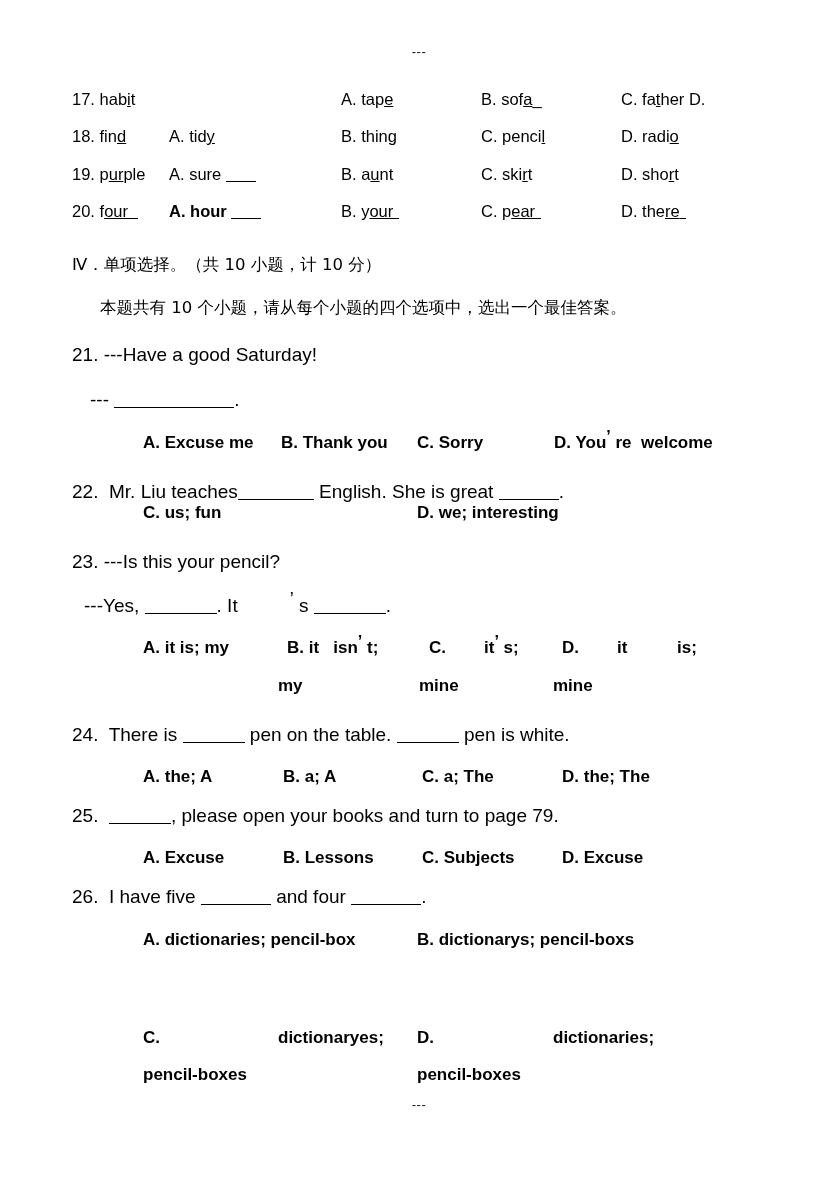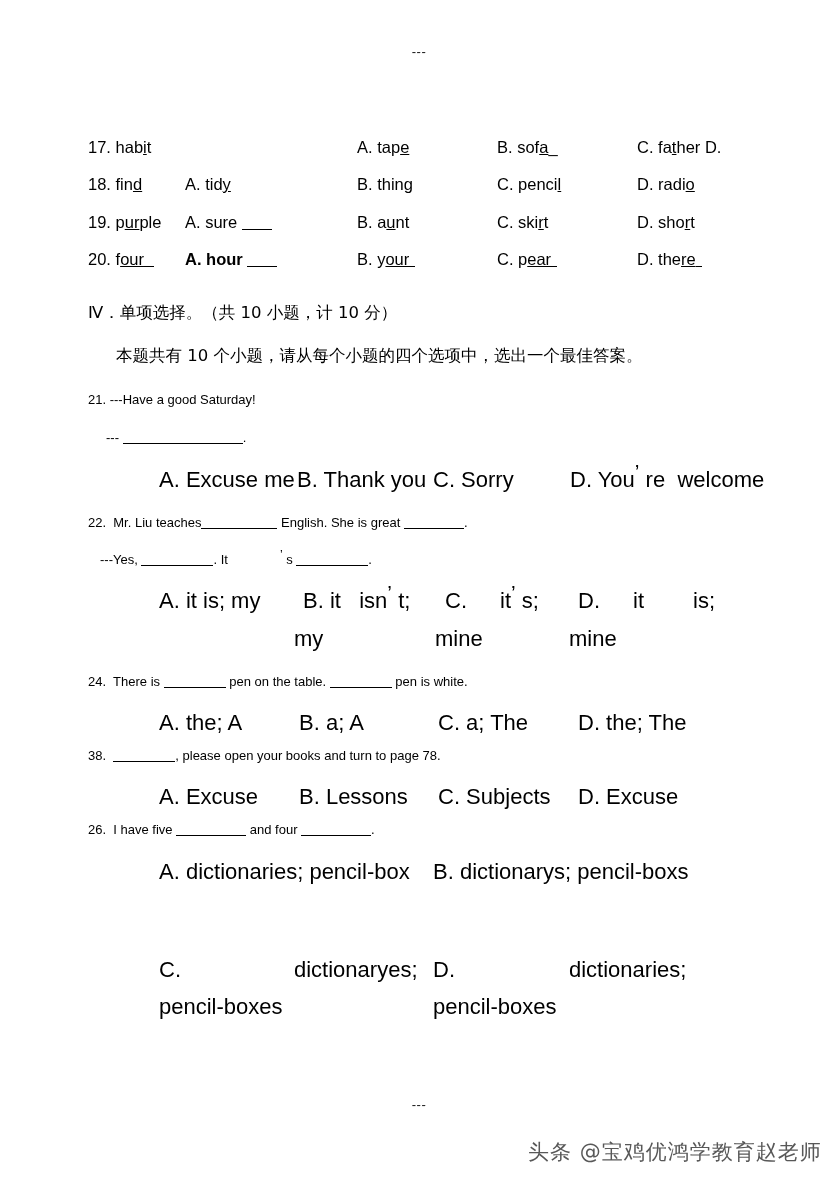--- a/index.html
+++ b/index.html
@@ -30,24 +30,23 @@
     font-size: 13px;
     letter-spacing: 0.5px;
     color: #111;
     font-family: "Liberation Sans", sans-serif;
   }
   .page-marker.top { top: 44px; }
   .page-marker.bottom { top: 1097px; }
 
   .content {
     position: absolute;
-    left: 88px;
+    left: 72px;
     top: 90px;
     width: 700px;
-    margin-top: 48px;
   }
 
   
   .ph-row {
     position: relative;
     height: 37.5px;
     font-size: 16.5px;
     white-space: pre;
   }
   .ph-cell {
@@ -64,28 +63,29 @@
     position: relative;
     font-size: 16.5px;
     white-space: pre;
     font-family: "Liberation Sans", "DejaVu Sans", sans-serif;
   }
   .cjk { font-family: "DejaVu Sans", "Liberation Sans", sans-serif; }
 
   
   .q-stem {
     position: relative;
-    font-size: 13px;
+    font-size: 19px;
     white-space: pre;
   }
   .opt-row {
     position: relative;
     height: 37px;
-    font-size: 22px;
-    white-space: pre;
+    font-size: 17px;
+    white-space: pre;
+    font-weight: bold;
   }
   .opt {
     position: absolute;
     top: 0;
     white-space: pre;
   }
 
   .apos {
     display: inline-block;
     transform: translateY(-0.38em);
@@ -151,21 +151,26 @@
     <div class="q-stem" style="margin-top:25px;">21. ---Have a good Saturday!</div>
     <div class="q-stem" style="margin-top:23px; margin-left:18px;"><span>---</span> <span class="blank-s" style="width:120px;"></span><span>.</span></div>
     <div class="opt-row" style="margin-top:22px; height:34px;">
       <span class="opt" style="left:71px;">A. Excuse me</span>
       <span class="opt" style="left:209px;">B. Thank you</span>
       <span class="opt" style="left:345px;">C. Sorry</span>
       <span class="opt" style="left:482px;"><span>D. You</span><span class="apos">’</span><span> re  welcome</span></span>
     </div>
 
     <div class="q-stem" style="margin-top:14px;"><span>22.  Mr. Liu teaches</span><span class="blank-s" style="width:76px;"></span><span> English. She is great </span><span class="blank-s" style="width:60px;"></span><span>.</span></div>
-
+    <div class="opt-row" style="height:33px;">
+      <span class="opt" style="left:71px;">C. us; fun</span>
+      <span class="opt" style="left:345px;">D. we; interesting</span>
+    </div>
+
+    <div class="q-stem" style="margin-top:15px;">23. ---Is this your pencil?</div>
     <div class="q-stem" style="margin-top:22px; margin-left:12px;"><span>---Yes, </span><span class="blank-s" style="width:72px;"></span><span>. It</span><span style="display:inline-block;width:52px;"></span><span class="apos">’</span><span> s </span><span class="blank-s" style="width:72px;"></span><span>.</span></div>
     <div class="opt-row" style="margin-top:21px; height:38px;">
       <span class="opt" style="left:71px;">A. it is; my</span>
       <span class="opt" style="left:215px;"><span>B. it   isn</span><span class="apos">’</span><span> t;</span></span>
       <span class="opt" style="left:357px;">C.</span>
       <span class="opt" style="left:412px;"><span>it</span><span class="apos">’</span><span> s;</span></span>
       <span class="opt" style="left:490px;">D.</span>
       <span class="opt" style="left:545px;">it</span>
       <span class="opt" style="left:605px;">is;</span>
     </div>
@@ -176,21 +181,21 @@
     </div>
 
     <div class="q-stem" style="margin-top:14px;"><span>24.  There is </span><span class="blank-s" style="width:62px;"></span><span> pen on the table. </span><span class="blank-s" style="width:62px;"></span><span> pen is white.</span></div>
     <div class="opt-row" style="margin-top:21px; height:38px;">
       <span class="opt" style="left:71px;">A. the; A</span>
       <span class="opt" style="left:211px;">B. a; A</span>
       <span class="opt" style="left:350px;">C. a; The</span>
       <span class="opt" style="left:490px;">D. the; The</span>
     </div>
 
-    <div class="q-stem" style="margin-top:0px;"><span>38.  </span><span class="blank-s" style="width:62px;"></span><span>, please open your books and turn to page 78.</span></div>
+    <div class="q-stem" style="margin-top:0px;"><span>25.  </span><span class="blank-s" style="width:62px;"></span><span>, please open your books and turn to page 79.</span></div>
     <div class="opt-row" style="margin-top:21px; height:38px;">
       <span class="opt" style="left:71px;">A. Excuse</span>
       <span class="opt" style="left:211px;">B. Lessons</span>
       <span class="opt" style="left:350px;">C. Subjects</span>
       <span class="opt" style="left:490px;">D. Excuse</span>
     </div>
 
     <div class="q-stem" style="margin-top:0px;"><span>26.  I have five </span><span class="blank-s" style="width:70px;"></span><span> and four </span><span class="blank-s" style="width:70px;"></span><span>.</span></div>
     <div class="opt-row" style="margin-top:22px; height:38px;">
       <span class="opt" style="left:71px;">A. dictionaries; pencil-box</span>
@@ -204,15 +209,14 @@
     </div>
     <div class="opt-row" style="height:30px;">
       <span class="opt" style="left:71px;">pencil-boxes</span>
       <span class="opt" style="left:345px;">pencil-boxes</span>
     </div>
 
   </div>
 
   <div class="page-marker bottom">---</div>
 
-  <div class="watermark">头条 @宝鸡优鸿学教育赵老师</div>
 
 </div>
 
 </body></html>

